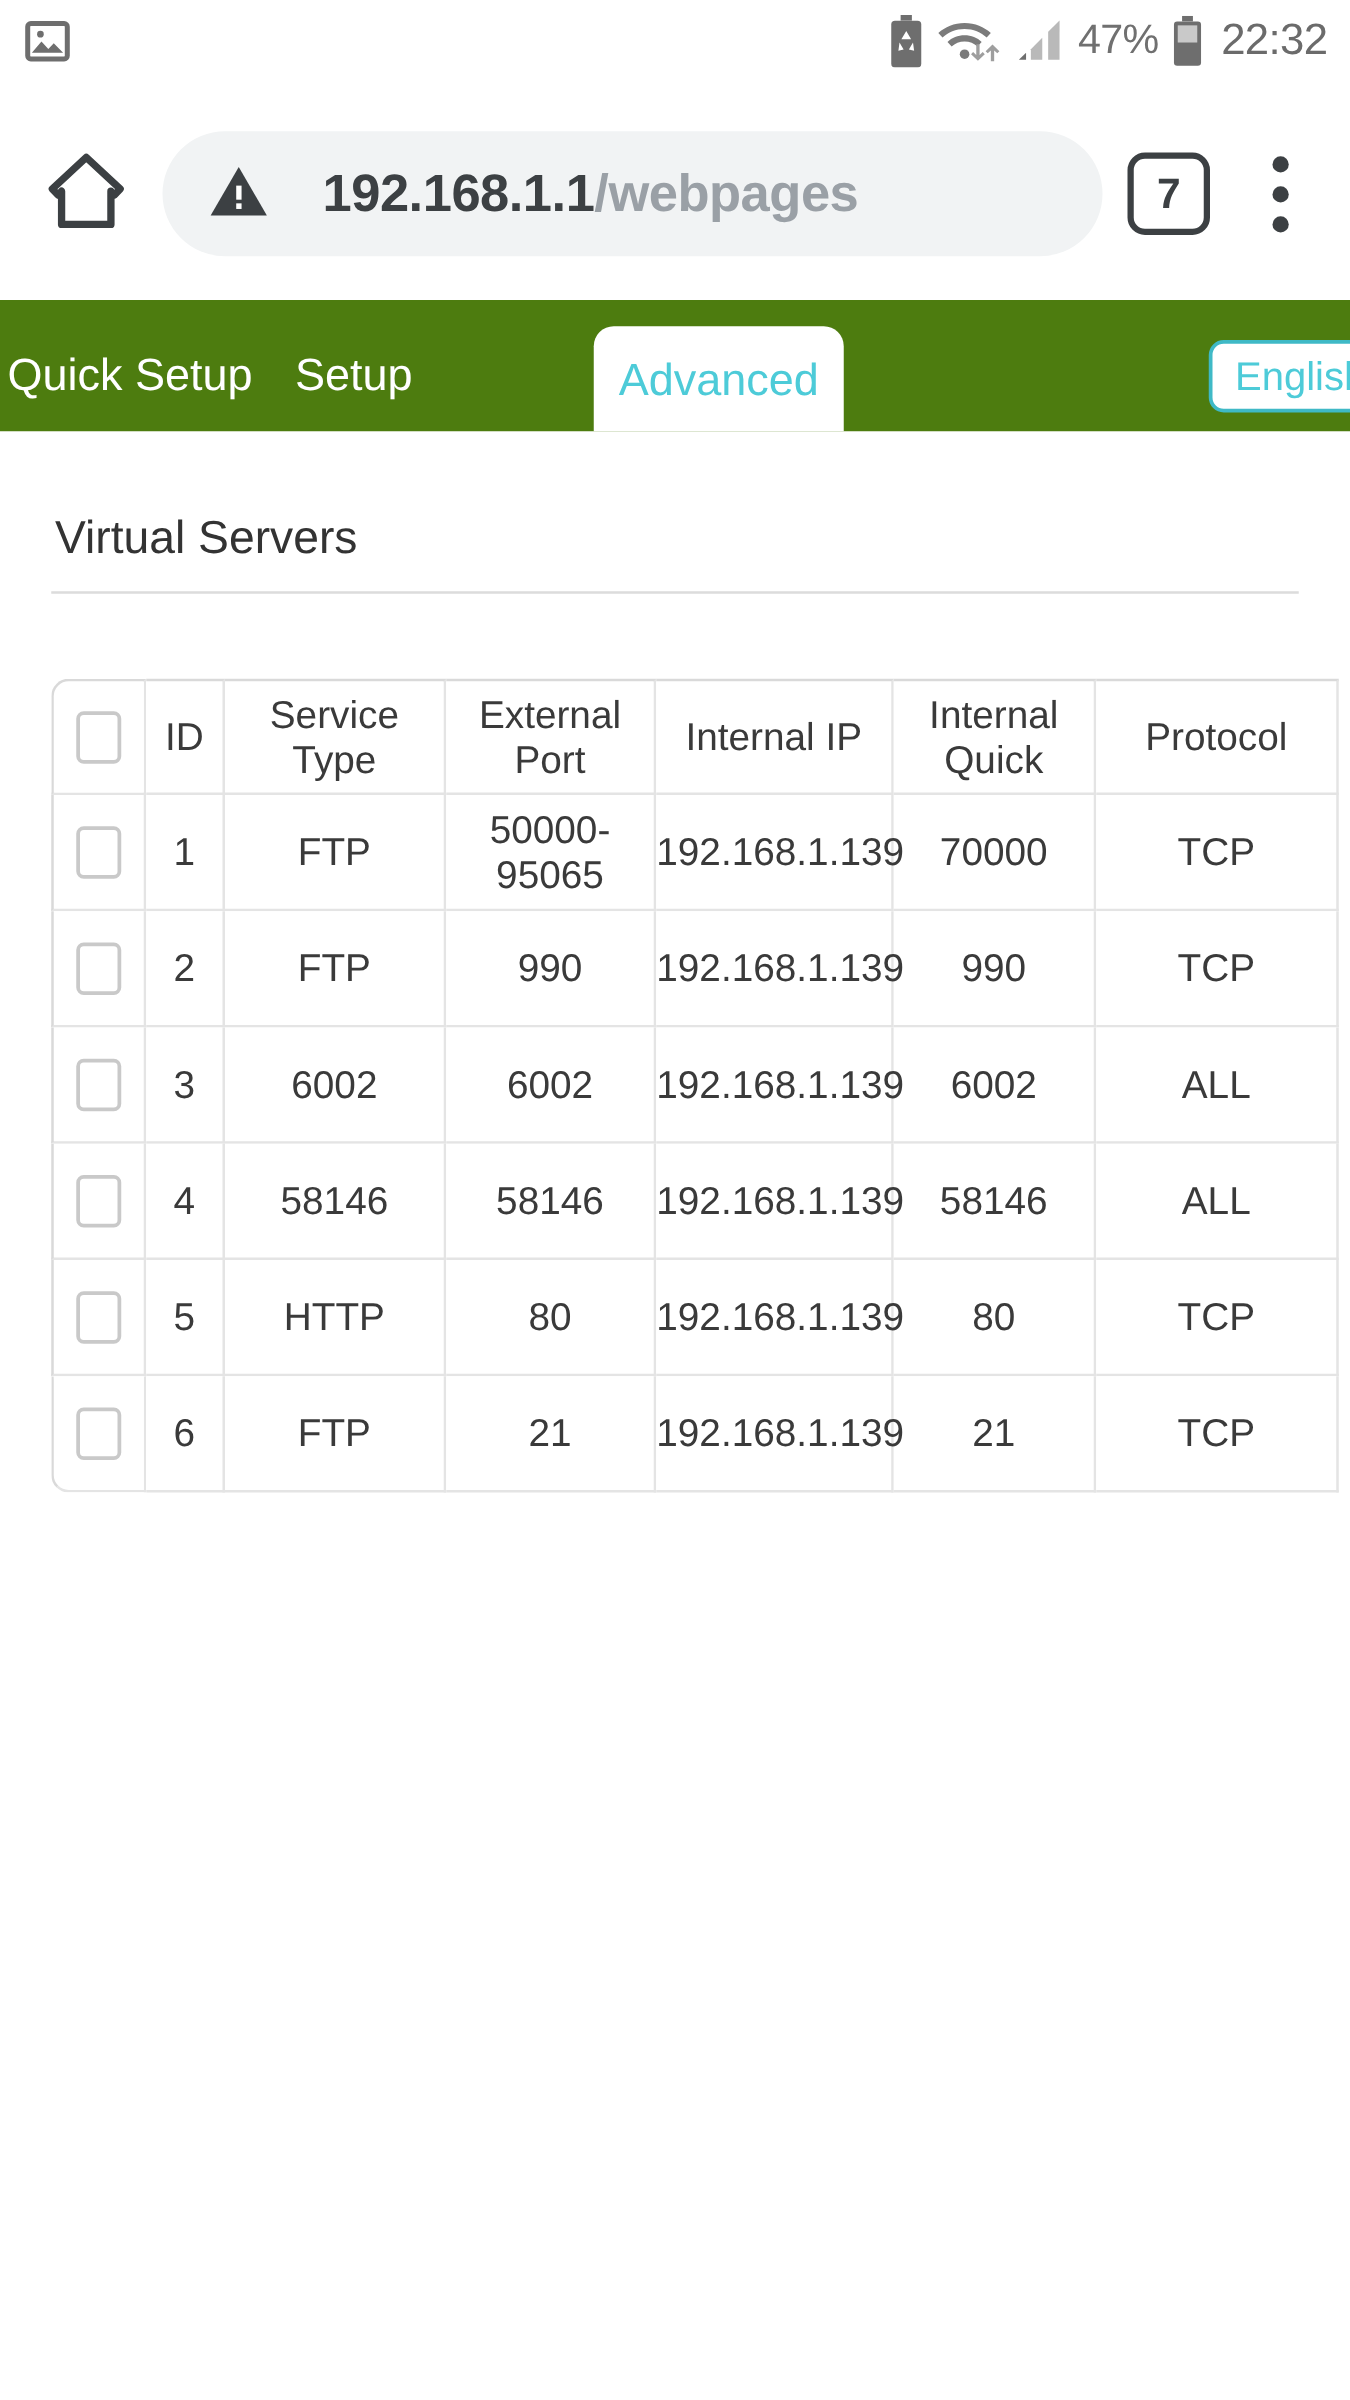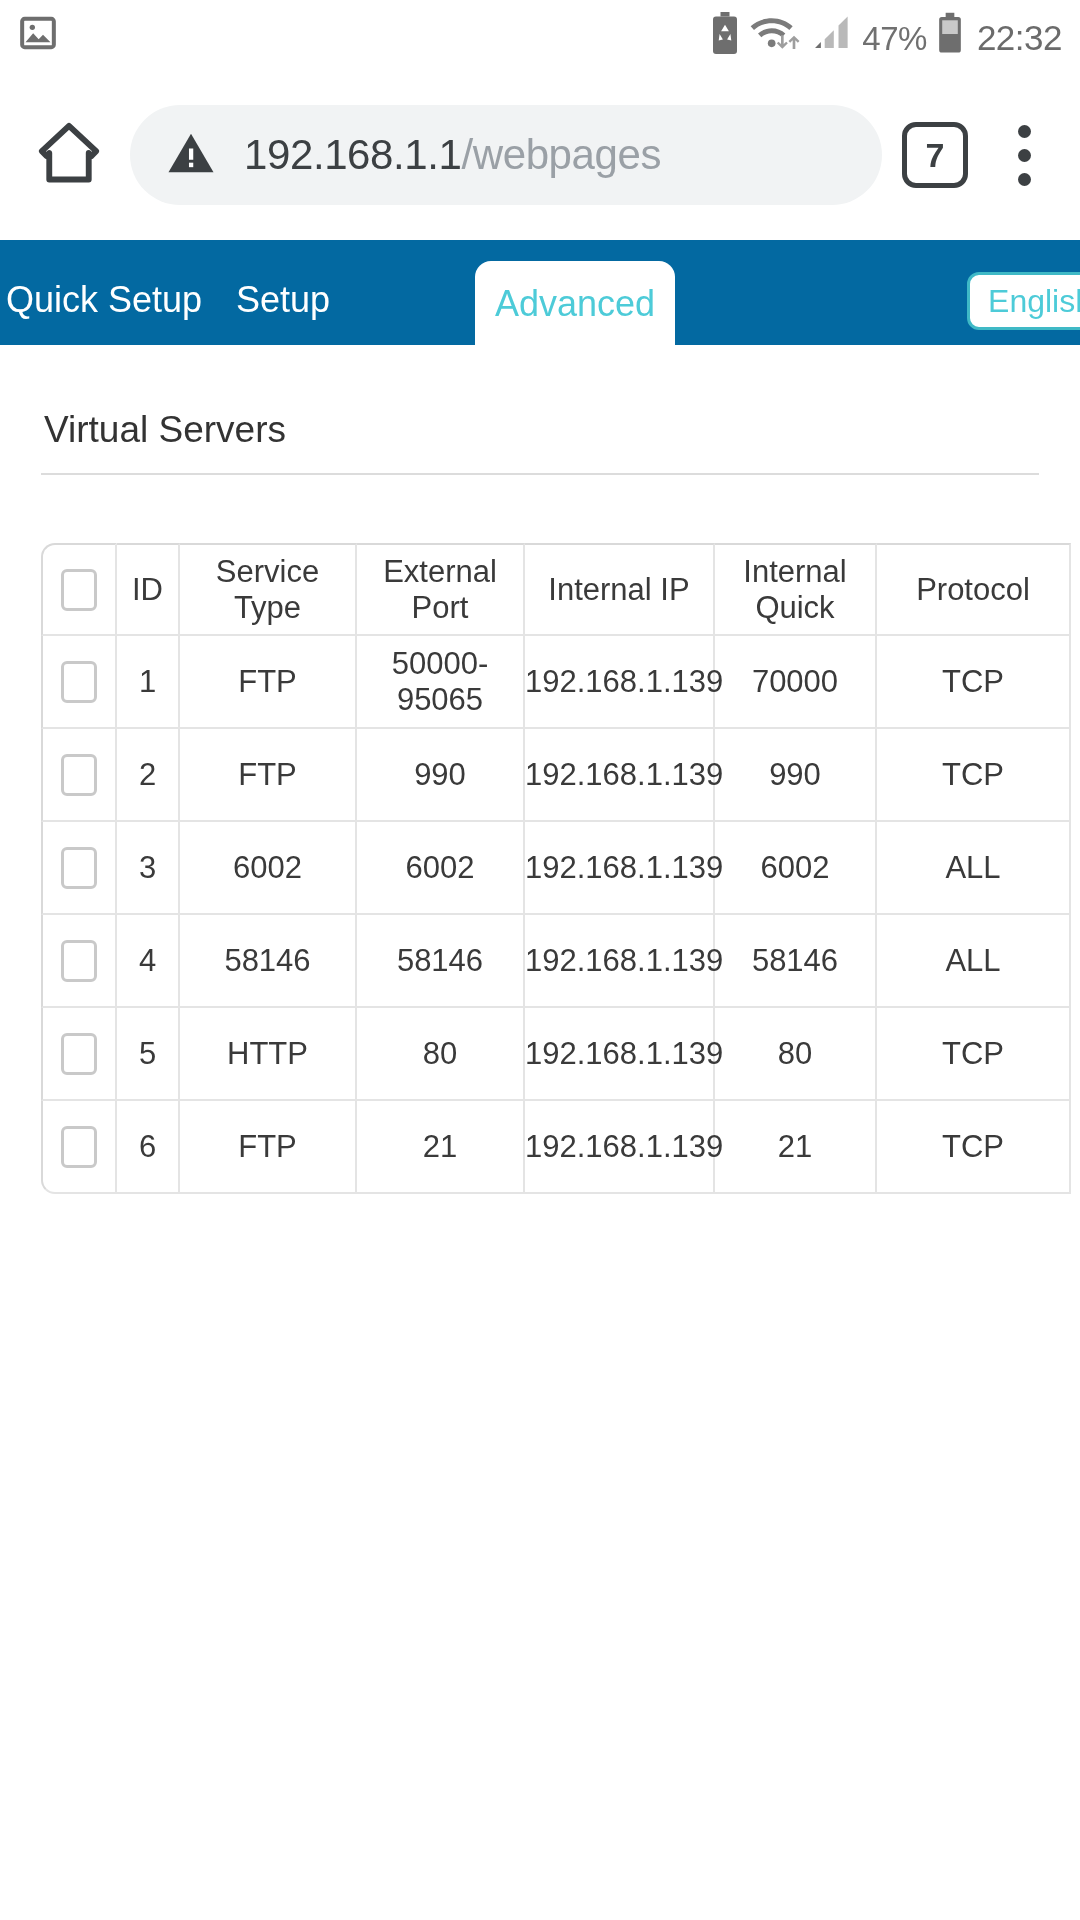--- a/index.html
+++ b/index.html
@@ -15,21 +15,21 @@
     position:relative;
     height:70px;
     background:#ffffff;
     display:flex;
     align-items:center;
     padding:0 18px;
   }
   .sb-left{ display:flex; align-items:center; gap:14px; }
   .sb-right{
     margin-left:auto;
-    display:flex; align-items:flex-end; gap:10px;
+    display:flex; align-items:flex-start; gap:10px;
     color:#6e6e6e;
   }
   .sb-pct{
     font-size:33px; color:#707070; letter-spacing:-0.5px;
     font-family:"Liberation Sans", sans-serif;
   }
   .sb-clock{
     font-size:35px; color:#6b6b6b; letter-spacing:-0.5px;
     margin-left:4px;
   }
@@ -49,24 +49,25 @@
     flex:0 0 auto;
   }
   .omnibox{
     flex:1 1 auto;
     height:100px;
     background:#f1f3f4;
     border-radius:51px;
     display:flex;
     align-items:center;
     padding:0 34px;
-    gap:26px;
+    gap:40px;
     margin-left:8px;
     margin-right:10px;
     min-width:0;
+    font-weight:bold;
   }
   .omnibox .url{
     font-size:42px;
     color:#3c4043;
     white-space:nowrap;
     overflow:hidden;
     letter-spacing:-0.4px;
   }
   .omnibox .url .path{ color:#9aa0a6; }
   .tabcount{
@@ -87,21 +88,21 @@
   }
   .menu-btn i{
     display:block; width:13px; height:13px; border-radius:50%;
     background:#3c4043;
   }
 
   
   .navbar{
     position:relative;
     height:105px;
-    background:#0369a1;
+    background:#4d7c0f;
     display:flex;
     align-items:flex-start;
   }
   .nav-tabs{
     display:flex;
     align-items:flex-end;
     height:100%;
     padding-left:0;
   }
   .nav-tab{

